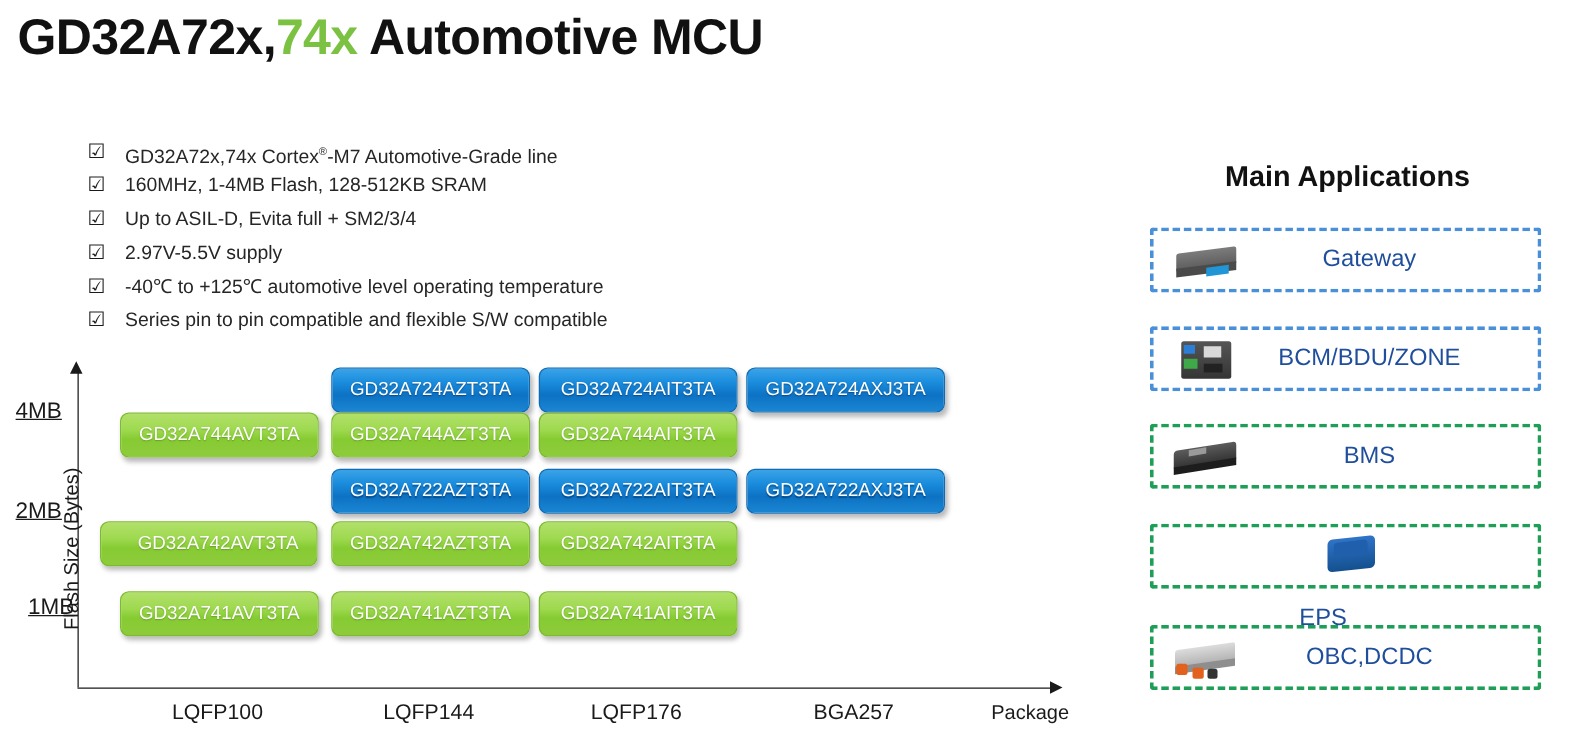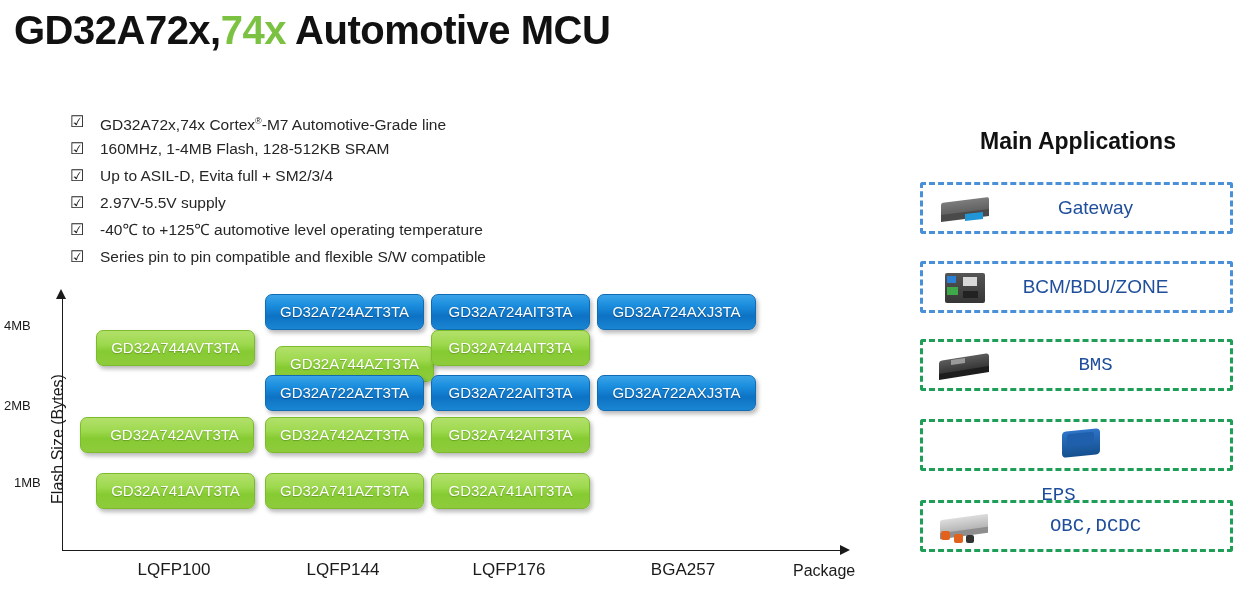--- a/index.html
+++ b/index.html
@@ -57,22 +57,22 @@
     width:780px; height:1px; background:#1a1a1a;
   }
   #x-axis-arrow{
     position:absolute; left:840px; top:260px;
     width:0;height:0;
     border-top:5px solid transparent;
     border-bottom:5px solid transparent;
     border-left:10px solid #1a1a1a;
   }
   .ytick{
-    position:absolute; right:0; width:54px; text-align:left;
-    font-size:13px; color:#1a1a1a;
+    position:absolute; right:0; width:54px; text-align:center;
+    font-size:18px; color:#1a1a1a;text-decoration:underline;
   }
   #ytick-4mb{ left:4px; top:33px; }
   #ytick-2mb{ left:4px; top:113px; }
   #ytick-1mb{ left:14px; top:190px; }
 
   #y-axis-label{
     position:absolute; left:-22px; top:145px;
     width:160px; text-align:center;
     font-size:16px; color:#1a1a1a;
     transform:rotate(-90deg);
@@ -117,21 +117,21 @@
     position:absolute; left:920px; top:128px; width:316px;
     text-align:center; font-size:23px; font-weight:bold; color:#111111;
   }
   .app-box{
     position:absolute; left:920px; width:313px; height:52px;
     border-style:dashed; border-width:3px; border-radius:3px;
     box-sizing:border-box;
     display:flex; align-items:center;
   }
   .app-box.blue-border{ border-color:#4a90d9; }
-  .app-box.green-border{ border-color:#1e9e57;font-family:Liberation Mono, monospace; }
+  .app-box.green-border{ border-color:#1e9e57; }
   .app-thumb{
     width:62px; height:40px; margin-left:12px; flex:0 0 62px;
     position:relative;
   }
   .app-label{
     flex:1; text-align:center; margin-right:36px;
     font-size:19px; color:#1f4e9c; white-space:nowrap;
   }
 
   
@@ -203,21 +203,21 @@
   <div class="xtick" style="left:287px;width:112px;">LQFP144</div>
   <div class="xtick" style="left:453px;width:112px;">LQFP176</div>
   <div class="xtick" style="left:627px;width:112px;">BGA257</div>
   <div id="xaxis-name">Package</div>
 
   <div class="chip blue" style="left:265px;top:9px;width:157px;">GD32A724AZT3TA</div>
   <div class="chip blue" style="left:431px;top:9px;width:157px;">GD32A724AIT3TA</div>
   <div class="chip blue" style="left:597px;top:9px;width:157px;">GD32A724AXJ3TA</div>
 
   <div class="chip green" style="left:96px;top:45px;width:157px;">GD32A744AVT3TA</div>
-  <div class="chip green" style="left:275px;top:45px;width:157px;margin-top:16px;">GD32A744AZT3TA</div>
+  <div class="chip green" style="left:265px;top:45px;width:157px;">GD32A744AZT3TA</div>
   <div class="chip green" style="left:431px;top:45px;width:157px;">GD32A744AIT3TA</div>
 
   <div class="chip blue" style="left:265px;top:90px;width:157px;">GD32A722AZT3TA</div>
   <div class="chip blue" style="left:431px;top:90px;width:157px;">GD32A722AIT3TA</div>
   <div class="chip blue" style="left:597px;top:90px;width:157px;">GD32A722AXJ3TA</div>
 
   <div class="chip green" style="left:80px;top:132px;width:157px;padding-left:15px;">GD32A742AVT3TA</div>
   <div class="chip green" style="left:265px;top:132px;width:157px;">GD32A742AZT3TA</div>
   <div class="chip green" style="left:431px;top:132px;width:157px;">GD32A742AIT3TA</div>
 

